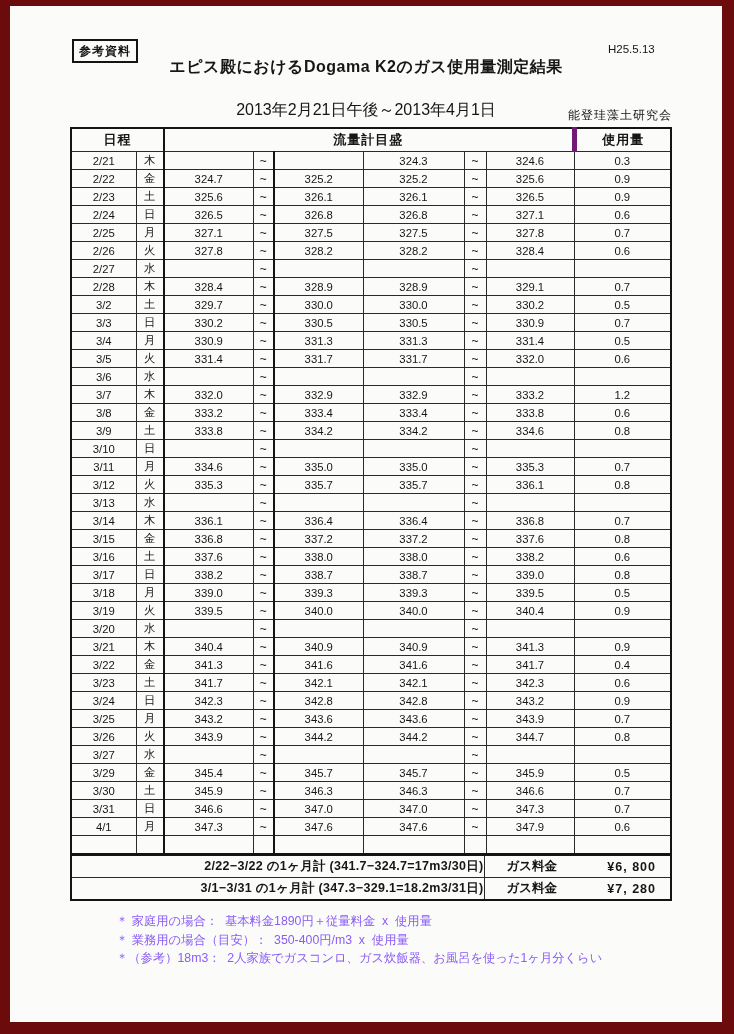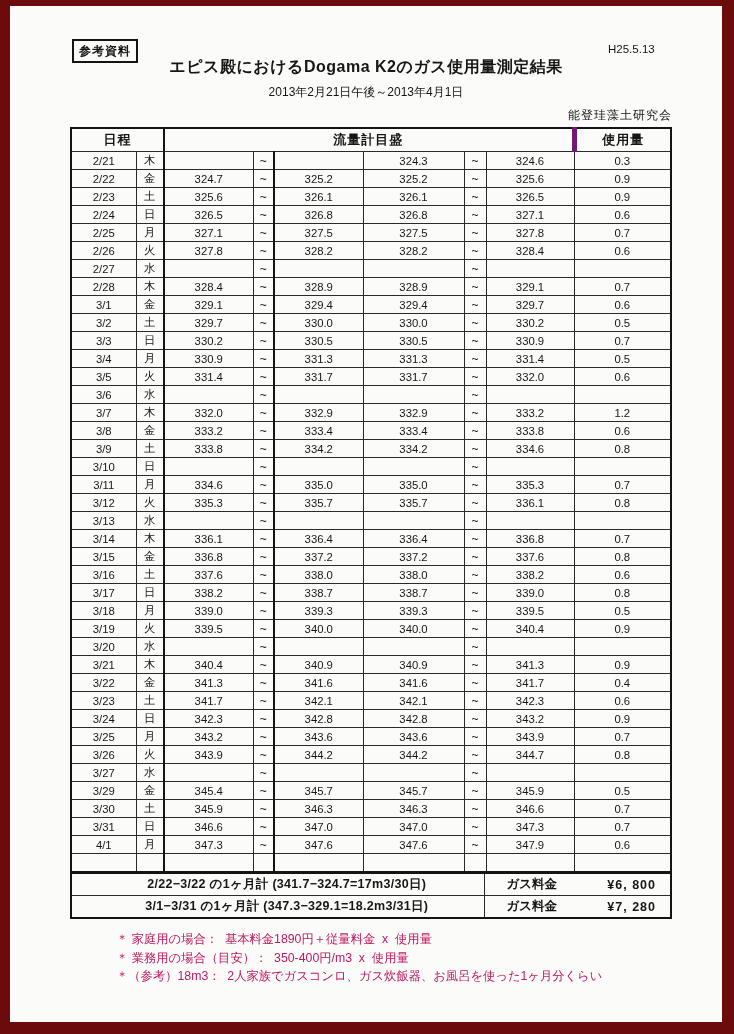--- a/index.html
+++ b/index.html
@@ -18,21 +18,21 @@
   
   .stamp{
     position:absolute;left:62px;top:33px;
     border:2px solid #141414;
     padding:2px 5px 1px 5px;
     font-size:12px;font-weight:bold;letter-spacing:1px;
   }
   .doc-date{position:absolute;left:598px;top:37px;font-size:11.5px;}
   .title{position:absolute;left:0;top:51px;width:100%;text-align:center;
     font-size:16px;font-weight:bold;letter-spacing:.5px;}
-  .subtitle{position:absolute;left:0;top:78px;width:100%;text-align:center;font-size:12px;}
+  .subtitle{position:absolute;left:0;top:94px;width:100%;text-align:center;font-size:16px;}
   .org{position:absolute;right:50px;top:101px;font-size:12px;letter-spacing:1px;}
 
   
   .doc-body{position:absolute;left:60px;top:121px;width:600px;}
 
   table{border-collapse:collapse;table-layout:fixed;width:600px;}
   td{border:1px solid #2a2a2a;text-align:center;vertical-align:middle;
      font-size:11.3px;padding:0;overflow:hidden;white-space:nowrap;}
   .t-main{border:2px solid #141414;}
   .t-main thead tr.h1 td{height:22px;font-weight:bold;font-size:13px;letter-spacing:1px;}
@@ -40,25 +40,25 @@
   .t-main tbody td{height:17px;}
   .col-day{border-right:2px solid #141414;}
   .col-amtilde{border-right:2px solid #141414;}
   .col-usage{border-left:1px solid #2a2a2a;}
   .tilde{font-size:12px;}
   .h-sched{border-right:2px solid #141414;}
   .h-usage{border-left:5px solid #701a75;font-weight:bold;}
 
   .t-sum{border:2px solid #141414;margin-top:-1px;}
   .t-sum td{height:21px;font-weight:bold;font-size:12.5px;}
-  .s-label{text-align:center;padding-left:18px;letter-spacing:.3px;}
+  .s-label{text-align:right;padding-left:18px;letter-spacing:.3px;}
   .s-fee{border-right:none;}
   .s-amt{border-left:none;text-align:right;padding-right:14px;letter-spacing:1px;}
 
-  .notes{margin:11px 0 0 46px;font-size:12.3px;line-height:18.5px;color:#be185d;}
+  .notes{margin:11px 0 0 46px;font-size:12.3px;line-height:18.5px;color:#8b5cf6;}
   .note-line{white-space:pre;}
 </style>
 </head>
 <body>
 
 <div class="page">
 
   <div class="stamp">参考資料</div>
   <div class="doc-date">H25.5.13</div>
   <div class="title">エピス殿におけるDogama K2のガス使用量測定結果</div>
@@ -169,31 +169,20 @@
             <td class="col-day">木</td>
             <td>328.4</td>
             <td class="col-amtilde tilde">~</td>
             <td>328.9</td>
             <td>328.9</td>
             <td class="tilde">~</td>
             <td>329.1</td>
             <td class="col-usage">0.7</td>
           </tr>
           <tr>
-            <td>3/1</td>
-            <td class="col-day">金</td>
-            <td>329.1</td>
-            <td class="col-amtilde tilde">~</td>
-            <td>329.4</td>
-            <td>329.4</td>
-            <td class="tilde">~</td>
-            <td>329.7</td>
-            <td class="col-usage">0.6</td>
-          </tr>
-          <tr>
             <td>3/2</td>
             <td class="col-day">土</td>
             <td>329.7</td>
             <td class="col-amtilde tilde">~</td>
             <td>330.0</td>
             <td>330.0</td>
             <td class="tilde">~</td>
             <td>330.2</td>
             <td class="col-usage">0.5</td>
           </tr>

